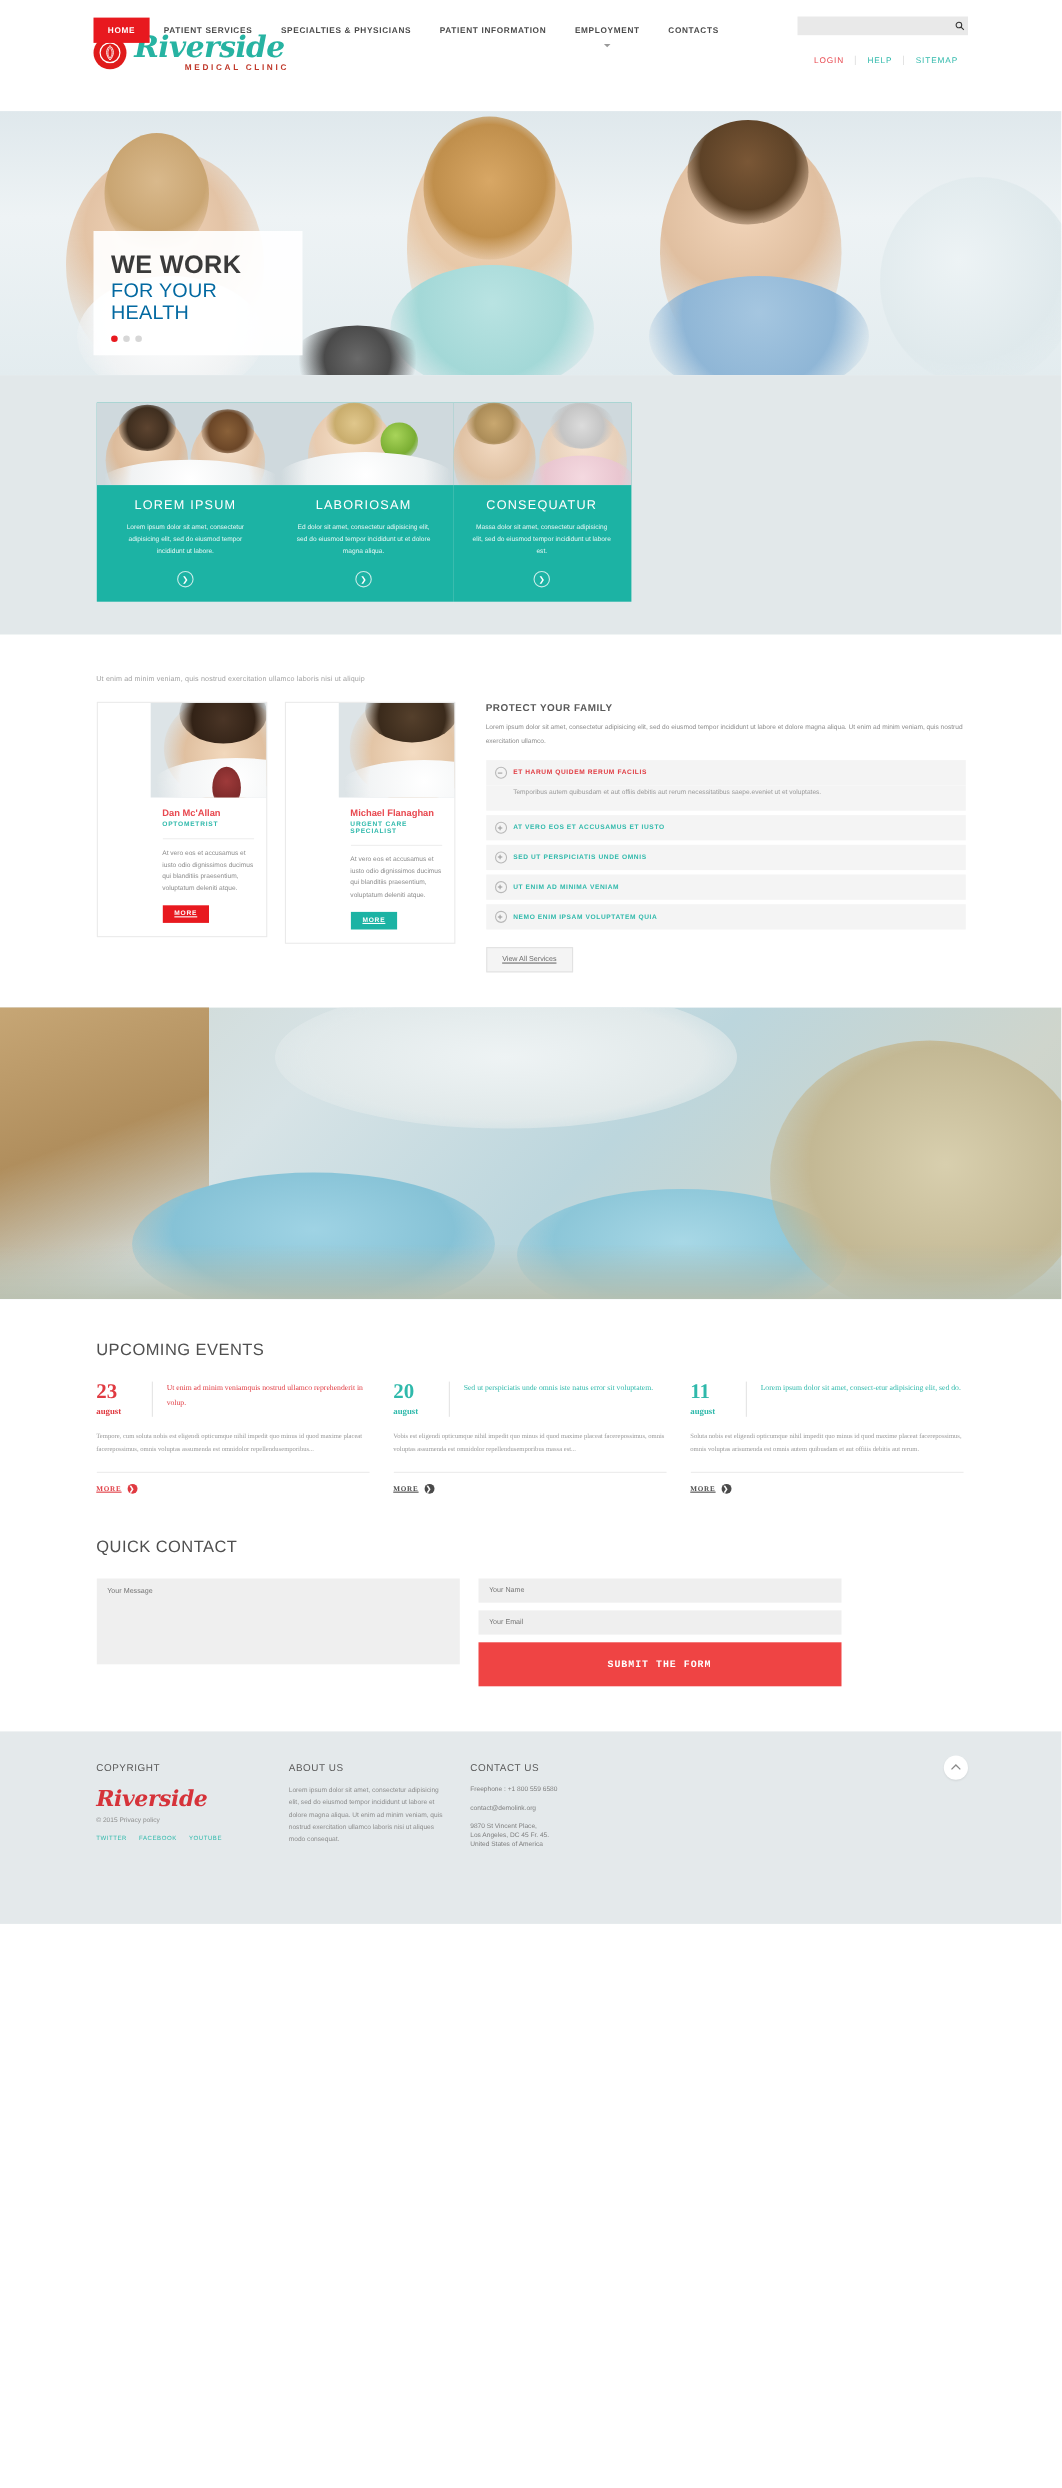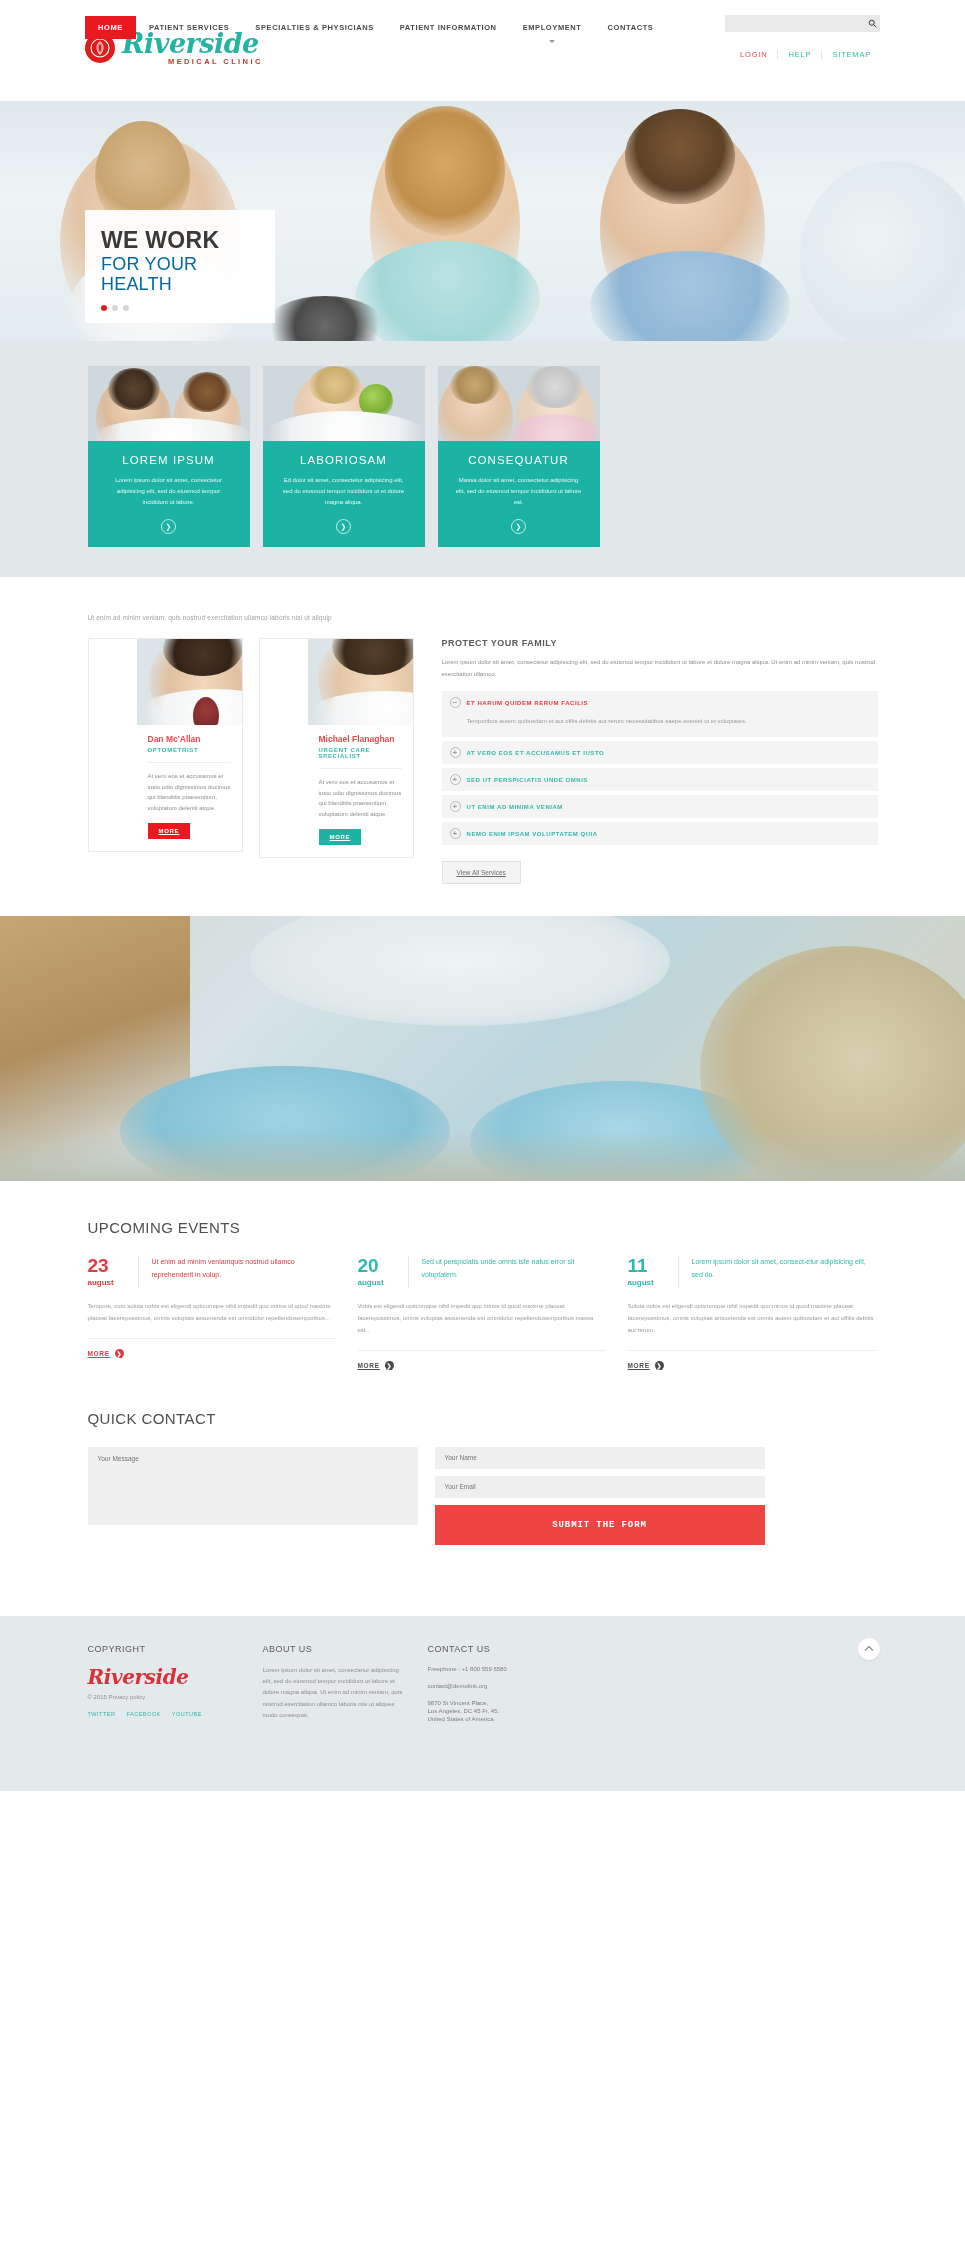--- a/index.html
+++ b/index.html
@@ -63,21 +63,21 @@
     background:rgba(255,255,255,0.93); padding:18px 16px 12px 16px;
   }
   .hero-l1 { font-size:23px; font-weight:bold; color:#3a3a3a; letter-spacing:0.3px; line-height:1.05; }
   .hero-l2 { font-size:18px; color:#0369a1; letter-spacing:0.2px; line-height:1.15; margin-top:1px; }
   .dots { margin-top:10px; display:flex; gap:5px; }
   .dot { width:6px; height:6px; border-radius:50%; background:#d7d7d7; }
   .dot.active { background:#e8191f; }
 
   
   .cards-band { background:#e2e8ea; padding:25px 0 30px 0; }
-  .cards { display:flex; gap:13px; }
+  .cards { display:flex; }
   .card { width:162px; background:#1cb3a4; }
   .card-img { height:75px; position:relative; overflow:hidden; background:#cfd9dd; }
   .card-body { padding:13px 12px 0 12px; text-align:center; color:#fff; }
   .card-title { font-size:11.5px; letter-spacing:1.1px; font-weight:normal; }
   .card-text { font-size:6px; line-height:1.85; margin-top:9px; color:#e6f7f5; padding:0 6px; }
   .card-arrow {
     width:15px; height:15px; border-radius:50%; border:1px solid rgba(255,255,255,0.75);
     margin:11px auto 13px auto; display:flex; align-items:center; justify-content:center;
     color:#fff; font-size:7px;
   }
@@ -138,39 +138,39 @@
   .h-time .red { color:#e03a41; }
   .h-call { font-size:16px; color:#e03a41; margin-top:8px; letter-spacing:0.2px; }
   .h-btn {
     display:inline-block; margin-top:19px; background:#e8191f; color:#fff;
     font-size:7px; font-weight:bold; letter-spacing:0.8px; padding:9px 22px;
   }
 
   
   .events { padding:38px 0 0 0; background:#fff; }
   .ev-grid { display:flex; gap:22px; margin-top:20px; }
-  .ev { width:248px; }
+  .ev { width:248px;font-family:Liberation Serif, serif; }
   .ev-head { display:flex; align-items:flex-start; }
   .ev-date { width:50px; flex:none; }
   .ev-day { font-size:19px; font-weight:bold; line-height:1; }
   .ev-mon { font-size:8px; font-weight:bold; margin-top:3px; }
   .ev-ttl { font-size:7px; line-height:1.75; padding-left:13px; border-left:1px solid #e4e4e4; min-height:32px; }
   .ev.red .ev-day, .ev.red .ev-mon, .ev.red .ev-ttl { color:#e03a41; }
   .ev.teal .ev-day, .ev.teal .ev-mon, .ev.teal .ev-ttl { color:#2fb9ab; }
   .ev-text { font-size:6px; color:#9a9a9a; line-height:1.95; margin-top:13px; }
   .ev-div { border-top:1px solid #ececec; margin-top:13px; }
   .ev-more { margin-top:10px; display:flex; align-items:center; gap:5px; font-size:6.5px; font-weight:bold; letter-spacing:0.7px; }
   .ev.red .ev-more { color:#e03a41; }
   .ev.teal .ev-more { color:#4a4a4a; }
   .ev-mic { width:9px; height:9px; border-radius:50%; display:flex; align-items:center; justify-content:center; font-size:6px; color:#fff; }
   .ev.red .ev-mic { background:#e03a41; }
   .ev.teal .ev-mic { background:#4a4a4a; }
 
   
-  .qc { padding:40px 0 71px 0; background:#fff; }
+  .qc { padding:40px 0 41px 0; background:#fff; }
   .qc-grid { display:flex; gap:17px; margin-top:20px; }
   .qc-msg { width:330px; height:78px; background:#efefef; border:none; outline:none;
     font-family:"Liberation Sans", sans-serif; font-size:6.5px; color:#9c9c9c; padding:8px 10px; resize:none; }
   .qc-right { width:330px; }
   .qc-inp { width:100%; height:22px; background:#efefef; border:none; outline:none;
     font-family:"Liberation Sans", sans-serif; font-size:6.5px; color:#9c9c9c; padding:0 10px; margin-bottom:7px; display:block; }
   .qc-submit {
     width:100%; height:40px; background:#ef4444; color:#fff; border:none;
     font-family:Liberation Mono, monospace; font-size:9px; font-weight:bold; letter-spacing:0.9px; cursor:pointer;
   }

